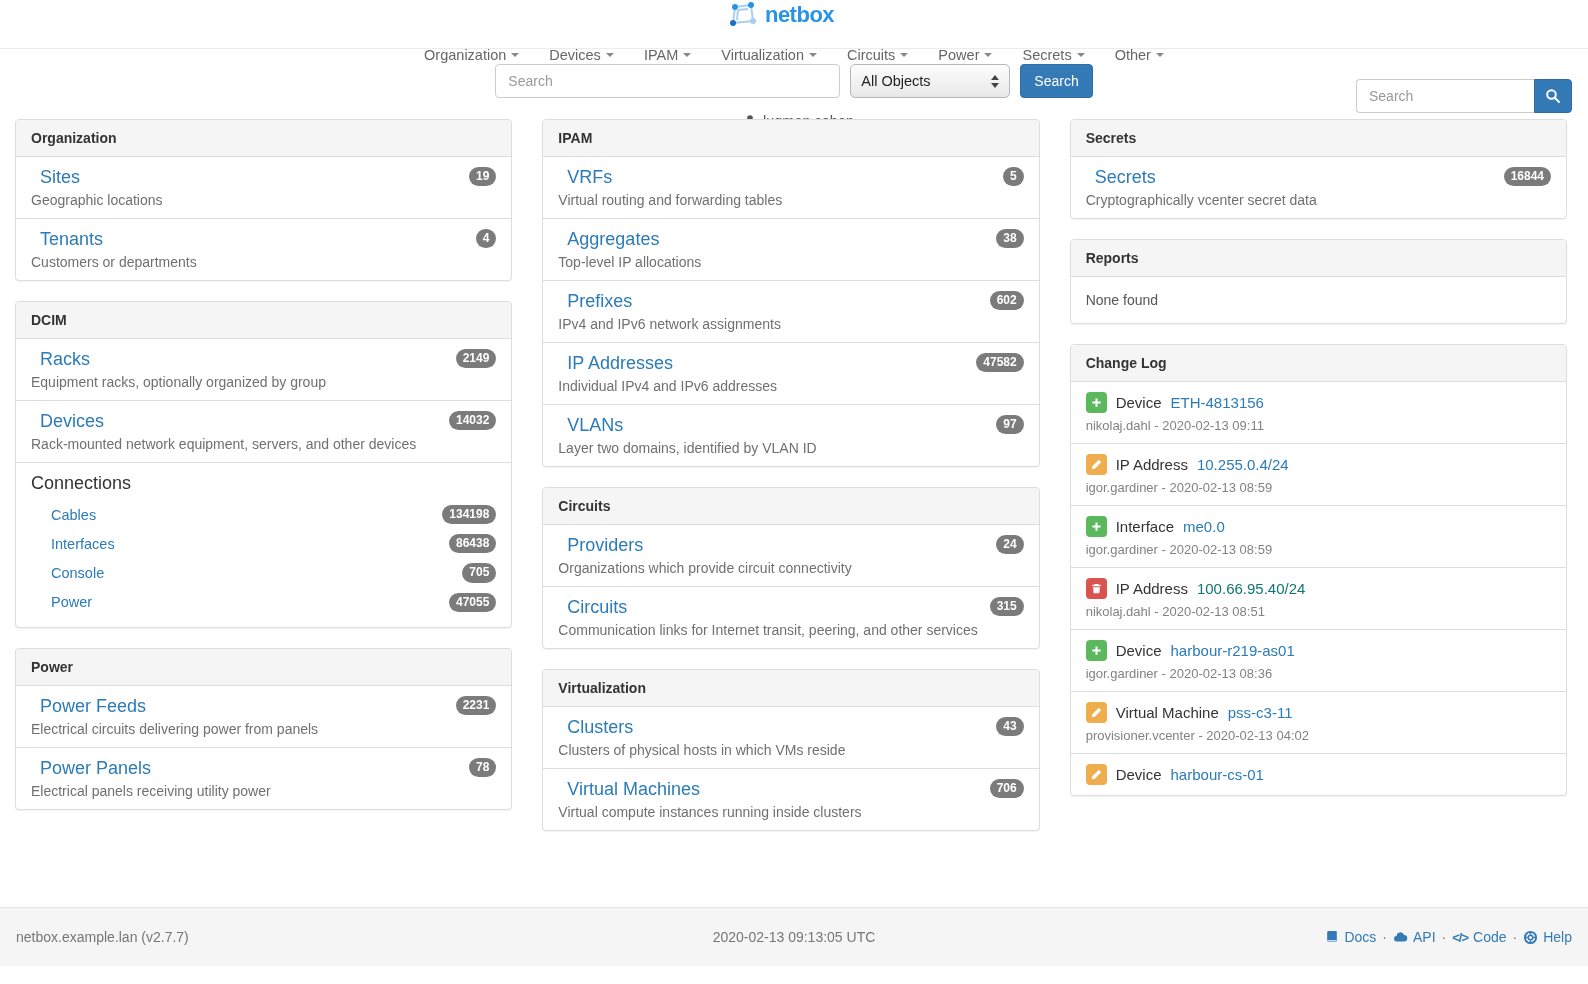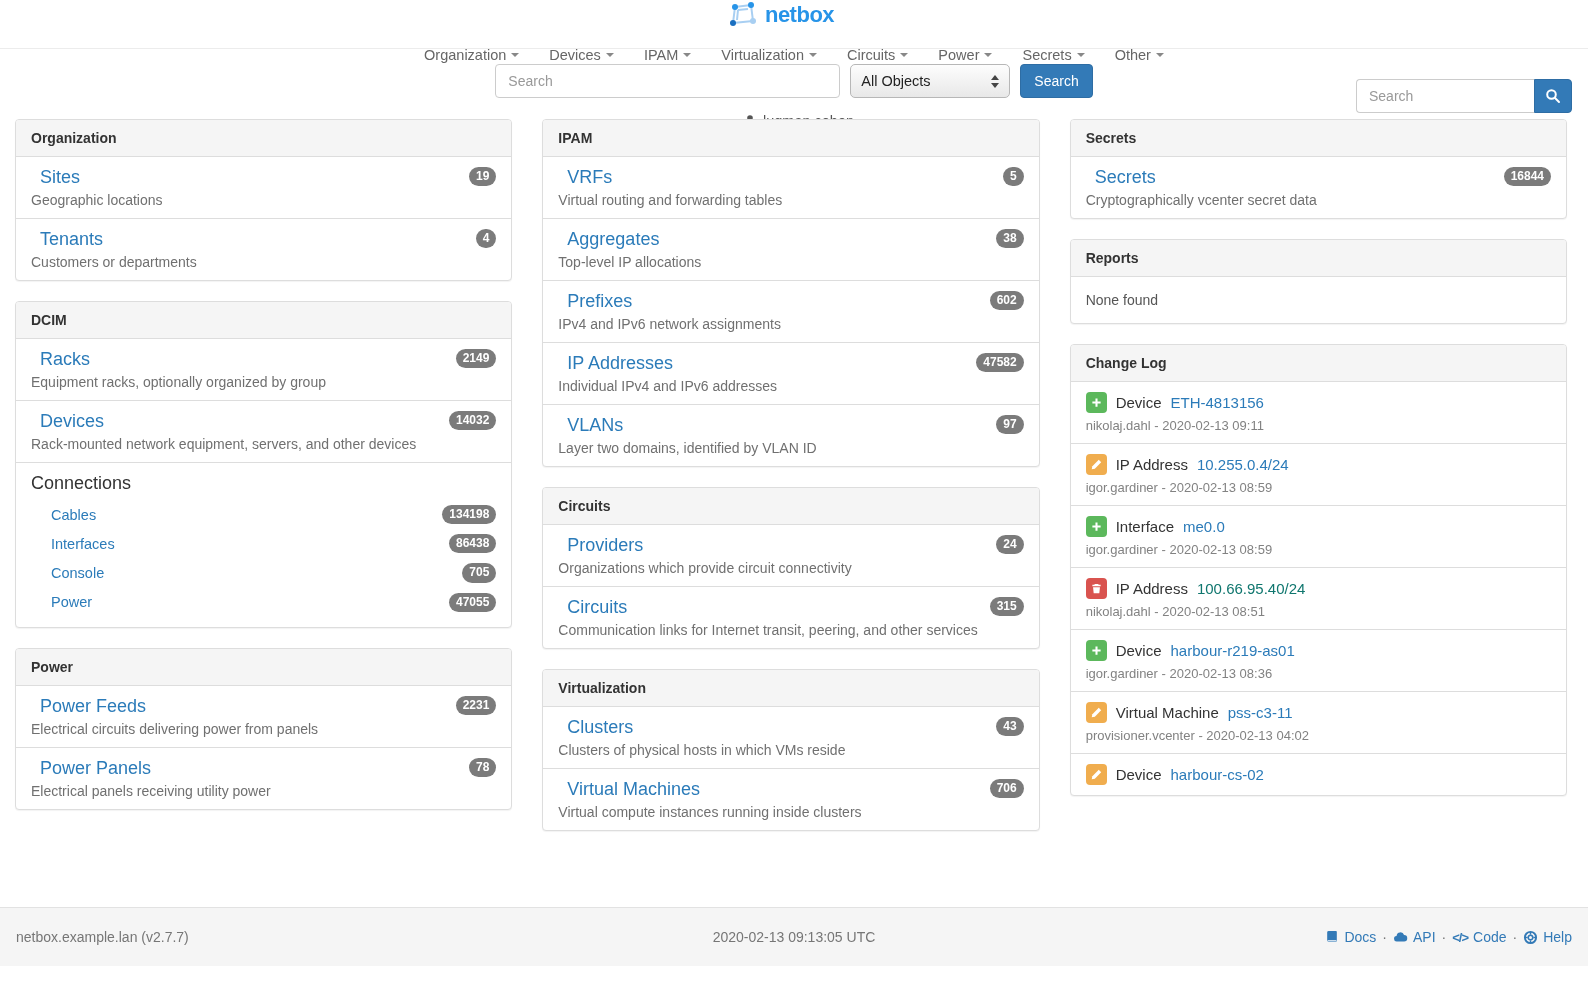--- a/index.html
+++ b/index.html
@@ -466,21 +466,21 @@
       </div>
 
       <div class="cl-item">
         <div class="cl-head">
           <span class="cl-badge cl-update">
             <svg width="11" height="11" viewBox="0 0 16 16">
                 <path d="M11.3 1.2l3.5 3.5L5.6 14 1 15l1-4.6z" fill="#fff"></path>
               </svg>
           </span>
           <span class="cl-type">Device</span>
-          <a class="obj-link">harbour-cs-02</a>
+          <a class="obj-link">harbour-cs-01</a>
         </div>
       </div>
     </section>
   </div>
 </main>
 
 <footer>
   <div>netbox.example.lan (v2.7.7)</div>
   <div>2020-02-13 09:13:05 UTC</div>
   <div class="footer-right">

